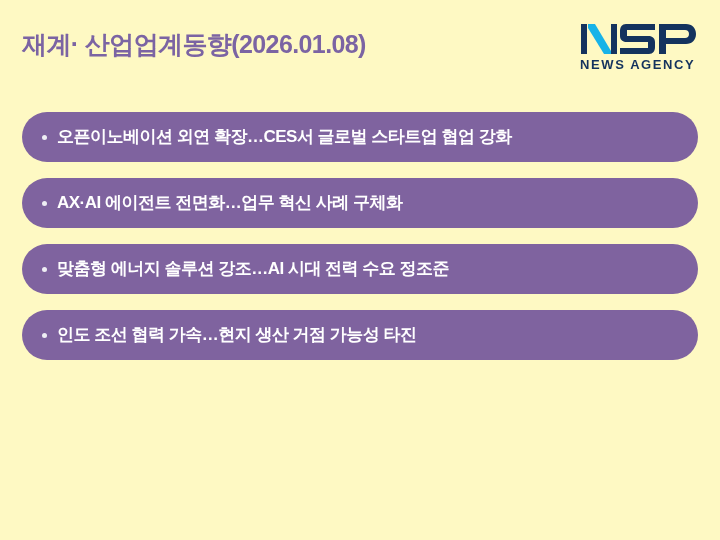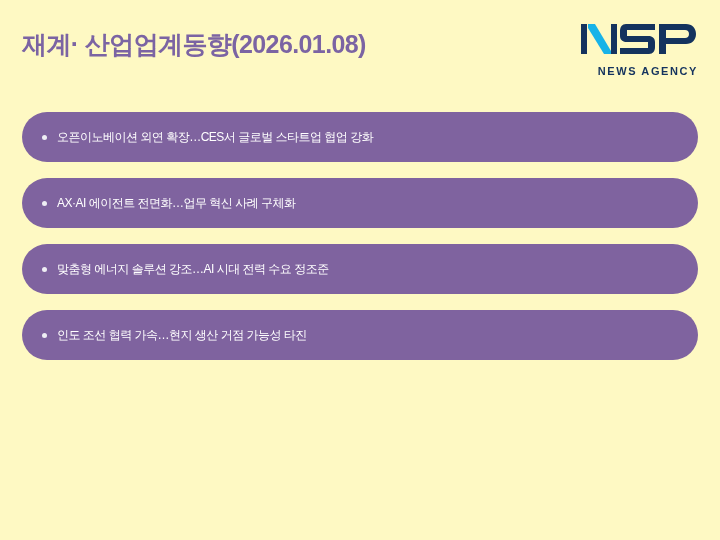--- a/index.html
+++ b/index.html
@@ -51,24 +51,24 @@
   .logo-mark {
     position: absolute;
     left: 0;
     top: 0;
     width: 118px;
     height: 34px;
   }
   .logo-caption {
     position: absolute;
     left: 0;
-    top: 44px;
+    top: 36px;
     width: 118px;
-    text-align: right;
-    font-size: 11px;
+    text-align: left;
+    font-size: 13px;
     font-weight: bold;
     letter-spacing: 1.6px;
     color: #14335e;
     line-height: 1;
   }
 
   
   .pill-list {
     position: absolute;
     left: 0;
@@ -94,22 +94,22 @@
     flex: 0 0 auto;
     width: 5px;
     height: 5px;
     border-radius: 50%;
     background: #efeef4;
     margin-right: 10px;
     margin-top: 1px;
   }
   .pill-text {
     flex: 1 1 auto;
-    font-size: 12px;
-    font-weight: normal;
+    font-size: 17px;
+    font-weight: bold;
     color: #ffffff;
     letter-spacing: -0.5px;
     line-height: 1.2;
     white-space: nowrap;
     overflow: hidden;
   }
 </style>
 </head>
 <body>
 

